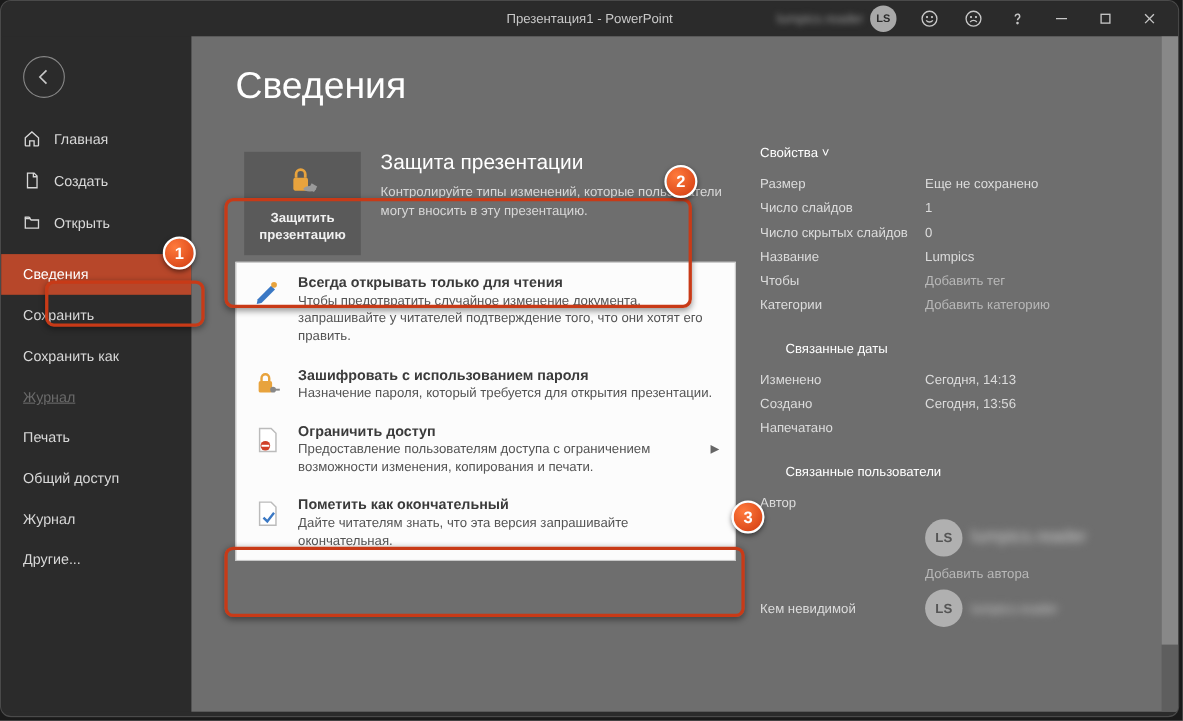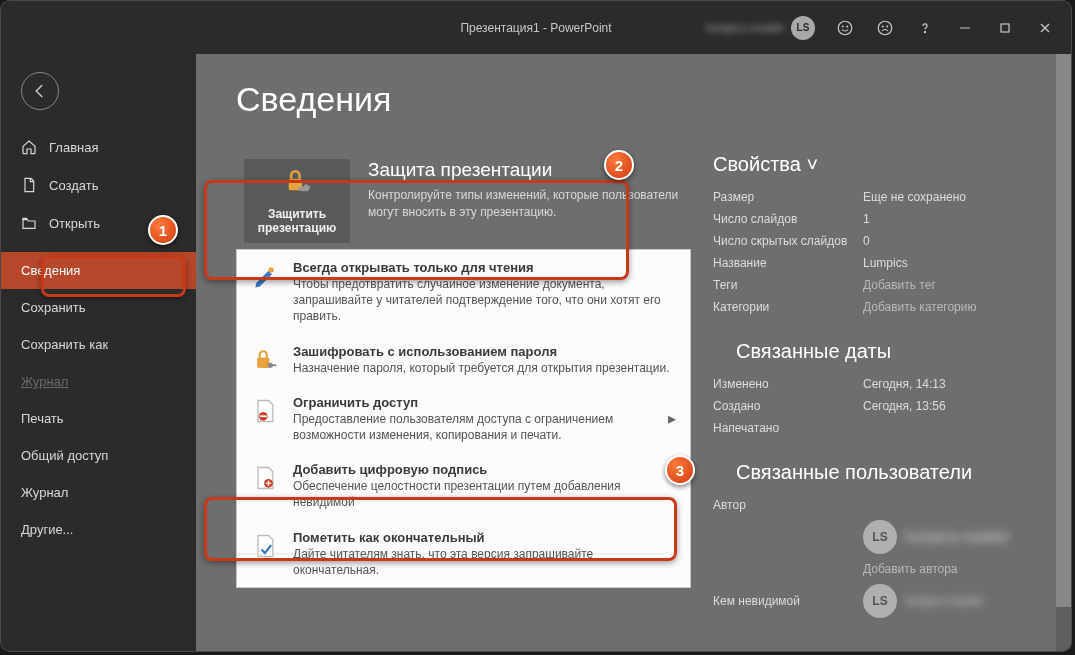--- a/index.html
+++ b/index.html
@@ -1,60 +1,60 @@
 <!DOCTYPE html>
 <html><head>
 <meta charset="utf-8">
 <style>
 * { box-sizing: border-box; margin: 0; padding: 0; }
 body { font-family: 'Segoe UI', Arial, sans-serif; background: #1a1a1a; width: 1075px; height: 655px; overflow: hidden; position: relative; color: #d0d0d0; }
 
 .window { width: 1072px; height: 652px; border: 1px solid rgba(255,255,255,0.15); border-radius: 10px; overflow: hidden; position: relative; background: #2b2b2b; }
 
-.titlebar { height: 53px; display: flex; align-items: center; justify-content: flex-end; background: #2b2b2b; padding-right: 6px; position: relative; }
+.titlebar { height: 32px; display: flex; align-items: center; justify-content: flex-end; background: #2b2b2b; padding-right: 6px; position: relative; }
 .title-text { position: absolute; left: 50%; transform: translateX(-50%); color: #c8c8c8; font-size: 12px; }
 .title-user { color: #9a9a9a; font-size: 12px; margin-right: 6px; filter: blur(3px); }
 .user-badge { width: 24px; height: 24px; border-radius: 50%; background: #a8a8a8; color: #2b2b2b; display: flex; align-items: center; justify-content: center; font-size: 10px; font-weight: 600; margin-right: 10px; }
 .title-icon { width: 40px; height: 36px; display: flex; align-items: center; justify-content: center; color: #c8c8c8; cursor: pointer; }
 
 .main { display: flex; height: calc(100% - 36px); }
 
-.sidebar { width: 195px; background: #2b2b2b; padding-top: 8px; position: relative; }
+.sidebar { width: 173px; background: #2b2b2b; padding-top: 8px; position: relative; }
 .back-btn { width: 38px; height: 38px; border: 1px solid #888; border-radius: 50%; display: flex; align-items: center; justify-content: center; margin: 10px 0 18px 20px; color: #c8c8c8; cursor: pointer; }
 .nav-item { display: flex; align-items: center; gap: 12px; padding: 11px 20px; color: #d8d8d8; font-size: 13px; cursor: pointer; }
 .nav-item.active { background: #b7472a; color: #fff; }
 .nav-item.disabled { color: #6a6a6a; cursor: default; text-decoration: underline; }
 .nav-spacer { height: 10px; }
 .nav-icon { width: 16px; height: 16px; display: inline-flex; align-items: center; justify-content: center; }
 
 .content { flex: 1; background: #6e6e6e; position: relative; overflow: hidden; }
 .scrollbar { position: absolute; right: 0; top: 0; width: 15px; height: 100%; background: #5e5e5e; }
 .scrollbar-thumb { width: 100%; height: 90%; background: #888; }
 .content-inner { padding: 26px 40px 20px 40px; }
 .page-title { font-size: 34px; font-weight: 300; color: #fff; margin-bottom: 30px; }
 
 .row { display: flex; gap: 22px; margin-bottom: 14px; }
 .col-main { width: 455px; }
 .col-side { flex: 1; padding-top: 4px; }
 
 .tile { display: flex; gap: 18px; padding: 10px 12px 10px 8px; align-items: flex-start; }
-.tile-btn { width: 106px; height: 84px; background: #5a5a5a; display: flex; flex-direction: column; align-items: center; justify-content: center; gap: 6px; cursor: pointer; text-align: center; }
+.tile-btn { width: 106px; height: 94px; background: #5a5a5a; display: flex; flex-direction: column; align-items: center; justify-content: center; gap: 6px; cursor: pointer; text-align: center; }
 .tile-btn-label { color: #f0f0f0; font-size: 12px; font-weight: 600; line-height: 1.2; }
 .tile-text { flex: 1; }
 .tile-title { color: #fff; font-size: 19px; font-weight: 400; margin-bottom: 6px; }
 .tile-desc { color: #d8d8d8; font-size: 12px; line-height: 1.4; }
 
 .menu { background: #fcfcfc; border: 1px solid #c8c8c8; width: 455px; color: #3b3b3b; margin-top: -4px; }
 .menu-item { display: flex; gap: 12px; padding: 9px 14px 9px 12px; cursor: pointer; border-top: 1px solid transparent; }
 .menu-icon { width: 32px; min-width: 32px; height: 32px; display: flex; align-items: center; justify-content: center; }
 .menu-text { flex: 1; }
 .menu-title { font-size: 13px; font-weight: 600; color: #3b3b3b; margin-bottom: 1px; }
 .menu-desc { font-size: 12px; color: #545454; line-height: 1.35; }
 
-.side-heading { color: #fff; font-size: 20px; font-weight: 400; margin: 0 0 10px 0; }
+.side-heading { color: #fff; font-size: 12px; font-weight: 400; margin: 0 0 10px 0; }
 .side-heading.sub { margin-top: 22px; margin-left: 23px; }
 .prop-row { display: flex; font-size: 12px; color: #dcdcdc; padding: 4px 0; }
 .prop-label { width: 150px; }
 .prop-value { flex: 1; }
 .placeholder { color: #b8b8b8; }
 .author-badge { width: 34px; height: 34px; border-radius: 50%; background: #b0b0b0; color: #555; display: inline-flex; align-items: center; justify-content: center; font-size: 12px; font-weight: 600; margin-right: 8px; }
 .author-row { display: flex; align-items: center; padding: 4px 0; }
 .blurred { filter: blur(4px); color: #ccc; }
 
 .highlight-frame { position: absolute; border: 3px solid #c83a17; border-radius: 8px; box-shadow: 0 2px 6px rgba(0,0,0,0.4); pointer-events: none; }
@@ -231,34 +231,20 @@
                 <div class="menu-text">
                     <div class="menu-title">Ограничить доступ</div>
                     <div class="menu-desc">Предоставление пользователям доступа с ограничением возможности изменения, копирования и печати.</div>
                   </div>
                 <span style="align-self:center;color:#666">▸</span>
               </div>
               <div class="menu-item">
                 <span class="menu-icon">
                     <svg width="28" height="28" viewBox="0 0 32 32">
                       <path d="M8 4h12l5 5v19H8z" fill="#fff" stroke="#bbb" stroke-width="1.5"></path>
-                      <circle cx="20" cy="22" r="5" fill="#d04028"></circle>
-                      <path d="M17 22h6" stroke="#fff" stroke-width="1.5"></path>
-                      <path d="M20 19v6" stroke="#fff" stroke-width="1.5"></path>
-                    </svg>
-                  </span>
-                <div class="menu-text">
-                    <div class="menu-title">Добавить цифровую подпись</div>
-                    <div class="menu-desc">Обеспечение целостности презентации путем добавления невидимой</div>
-                  </div>
-              </div>
-              <div class="menu-item">
-                <span class="menu-icon">
-                    <svg width="28" height="28" viewBox="0 0 32 32">
-                      <path d="M8 4h12l5 5v19H8z" fill="#fff" stroke="#bbb" stroke-width="1.5"></path>
                       <path d="M12 20l4 4 7-9" fill="none" stroke="#3a78c4" stroke-width="2.5"></path>
                     </svg>
                   </span>
                 <div class="menu-text">
                     <div class="menu-title">Пометить как окончательный</div>
                     <div class="menu-desc">Дайте читателям знать, что эта версия запрашивайте окончательная.</div>
                   </div>
               </div>
             </div>
           </div>
@@ -275,21 +261,21 @@
               </div>
             <div class="prop-row">
                 <span class="prop-label">Число скрытых слайдов</span>
                 <span class="prop-value">0</span>
               </div>
             <div class="prop-row">
                 <span class="prop-label">Название</span>
                 <span class="prop-value">Lumpics</span>
               </div>
             <div class="prop-row">
-                <span class="prop-label">Теги</span>
+                <span class="prop-label">Чтобы</span>
                 <span class="prop-value placeholder">Добавить тег</span>
               </div>
             <div class="prop-row">
                 <span class="prop-label">Категории</span>
                 <span class="prop-value placeholder">Добавить категорию</span>
               </div>
 
             <div class="side-heading sub">Связанные даты</div>
             <div class="prop-row">
                 <span class="prop-label">Изменено</span>

